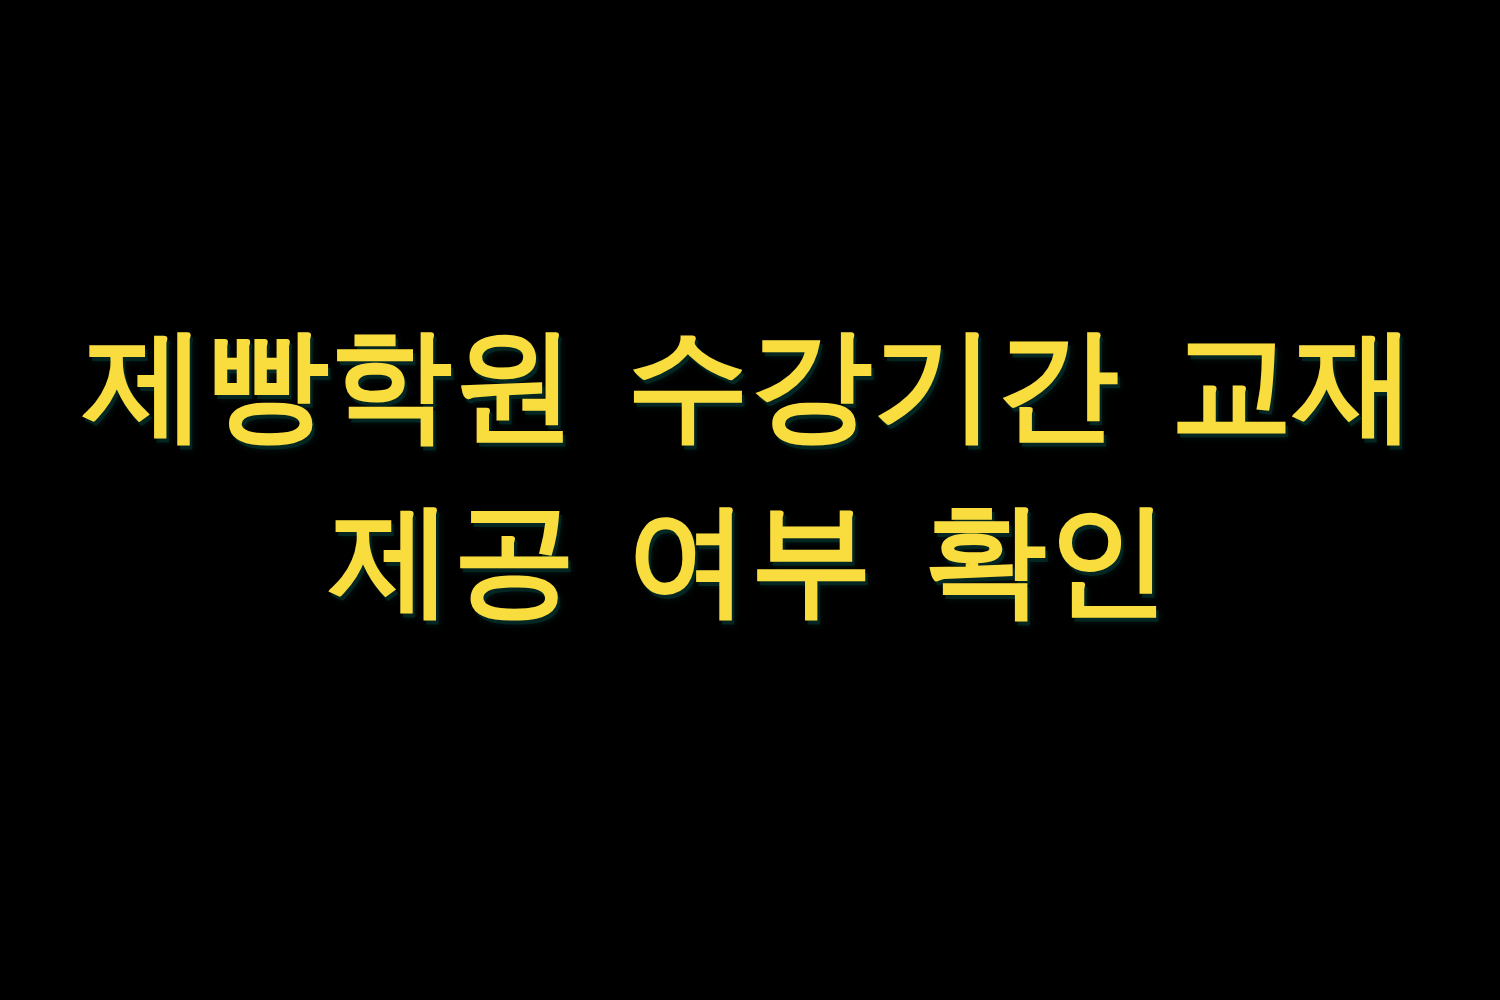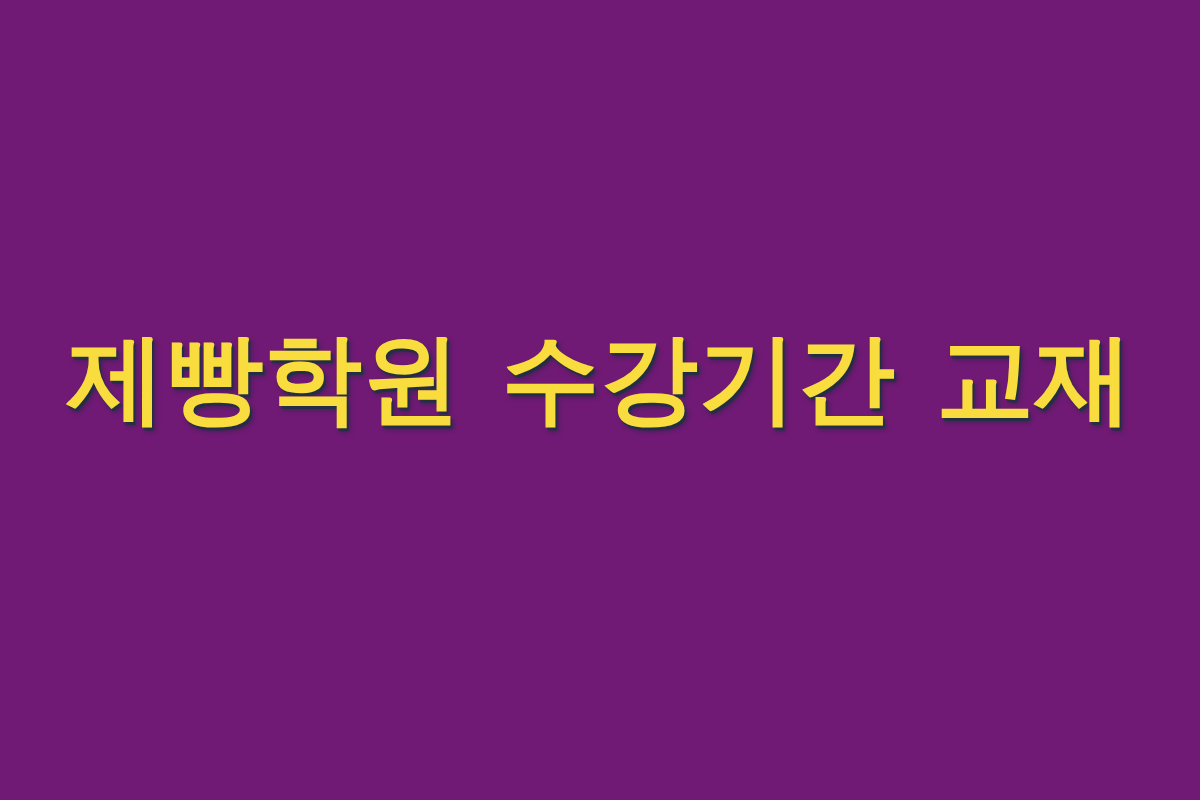--- a/index.html
+++ b/index.html
@@ -65,22 +65,23 @@
   }
 
   
   .headline-line--secondary {
     font-size: 98px;
   }
 </style>
 </head>
 <body>
 
-<div class="banner" style="background-color: #701a75;">
+<div class="banner" style="background-color: #000000;">
 
   <h1 class="headline" style="color: rgb(249, 220, 62);">
 
     <span class="headline-line headline-line--primary">제빵학원 수강기간 교재</span>
 
+    <span class="headline-line headline-line--secondary">제공 여부 확인</span>
 
   </h1>
 
 </div>
 
 </body></html>

